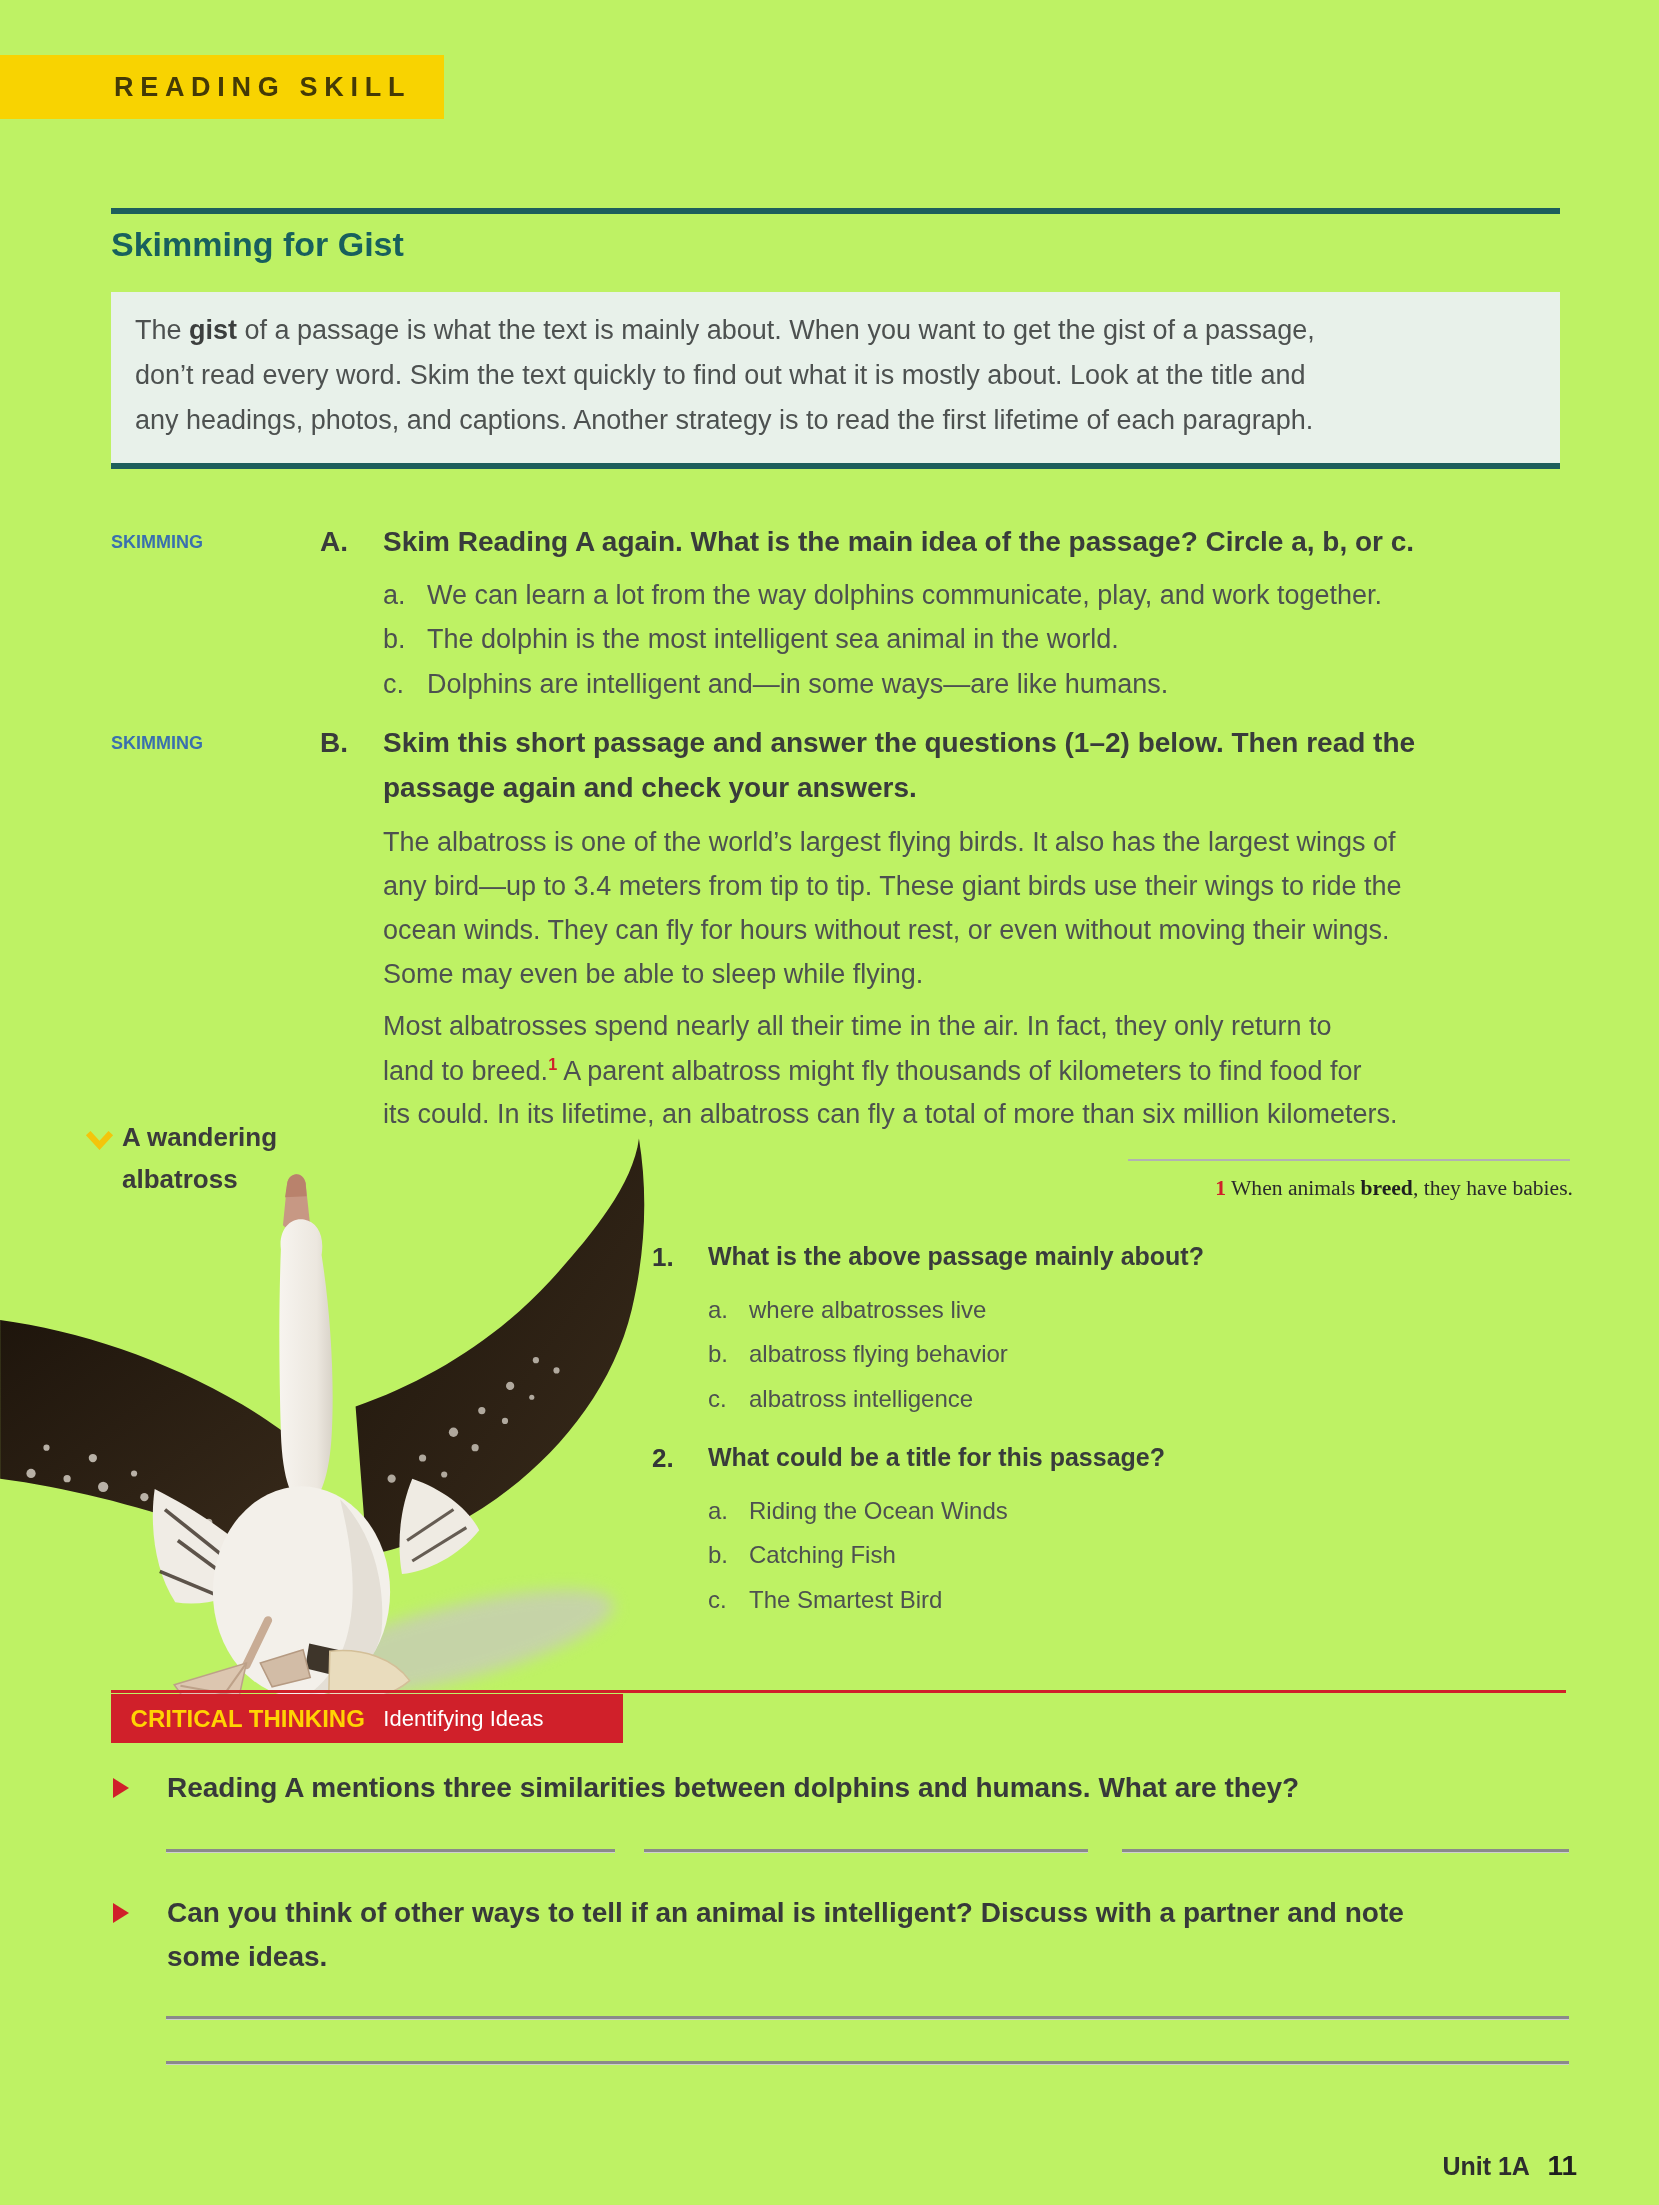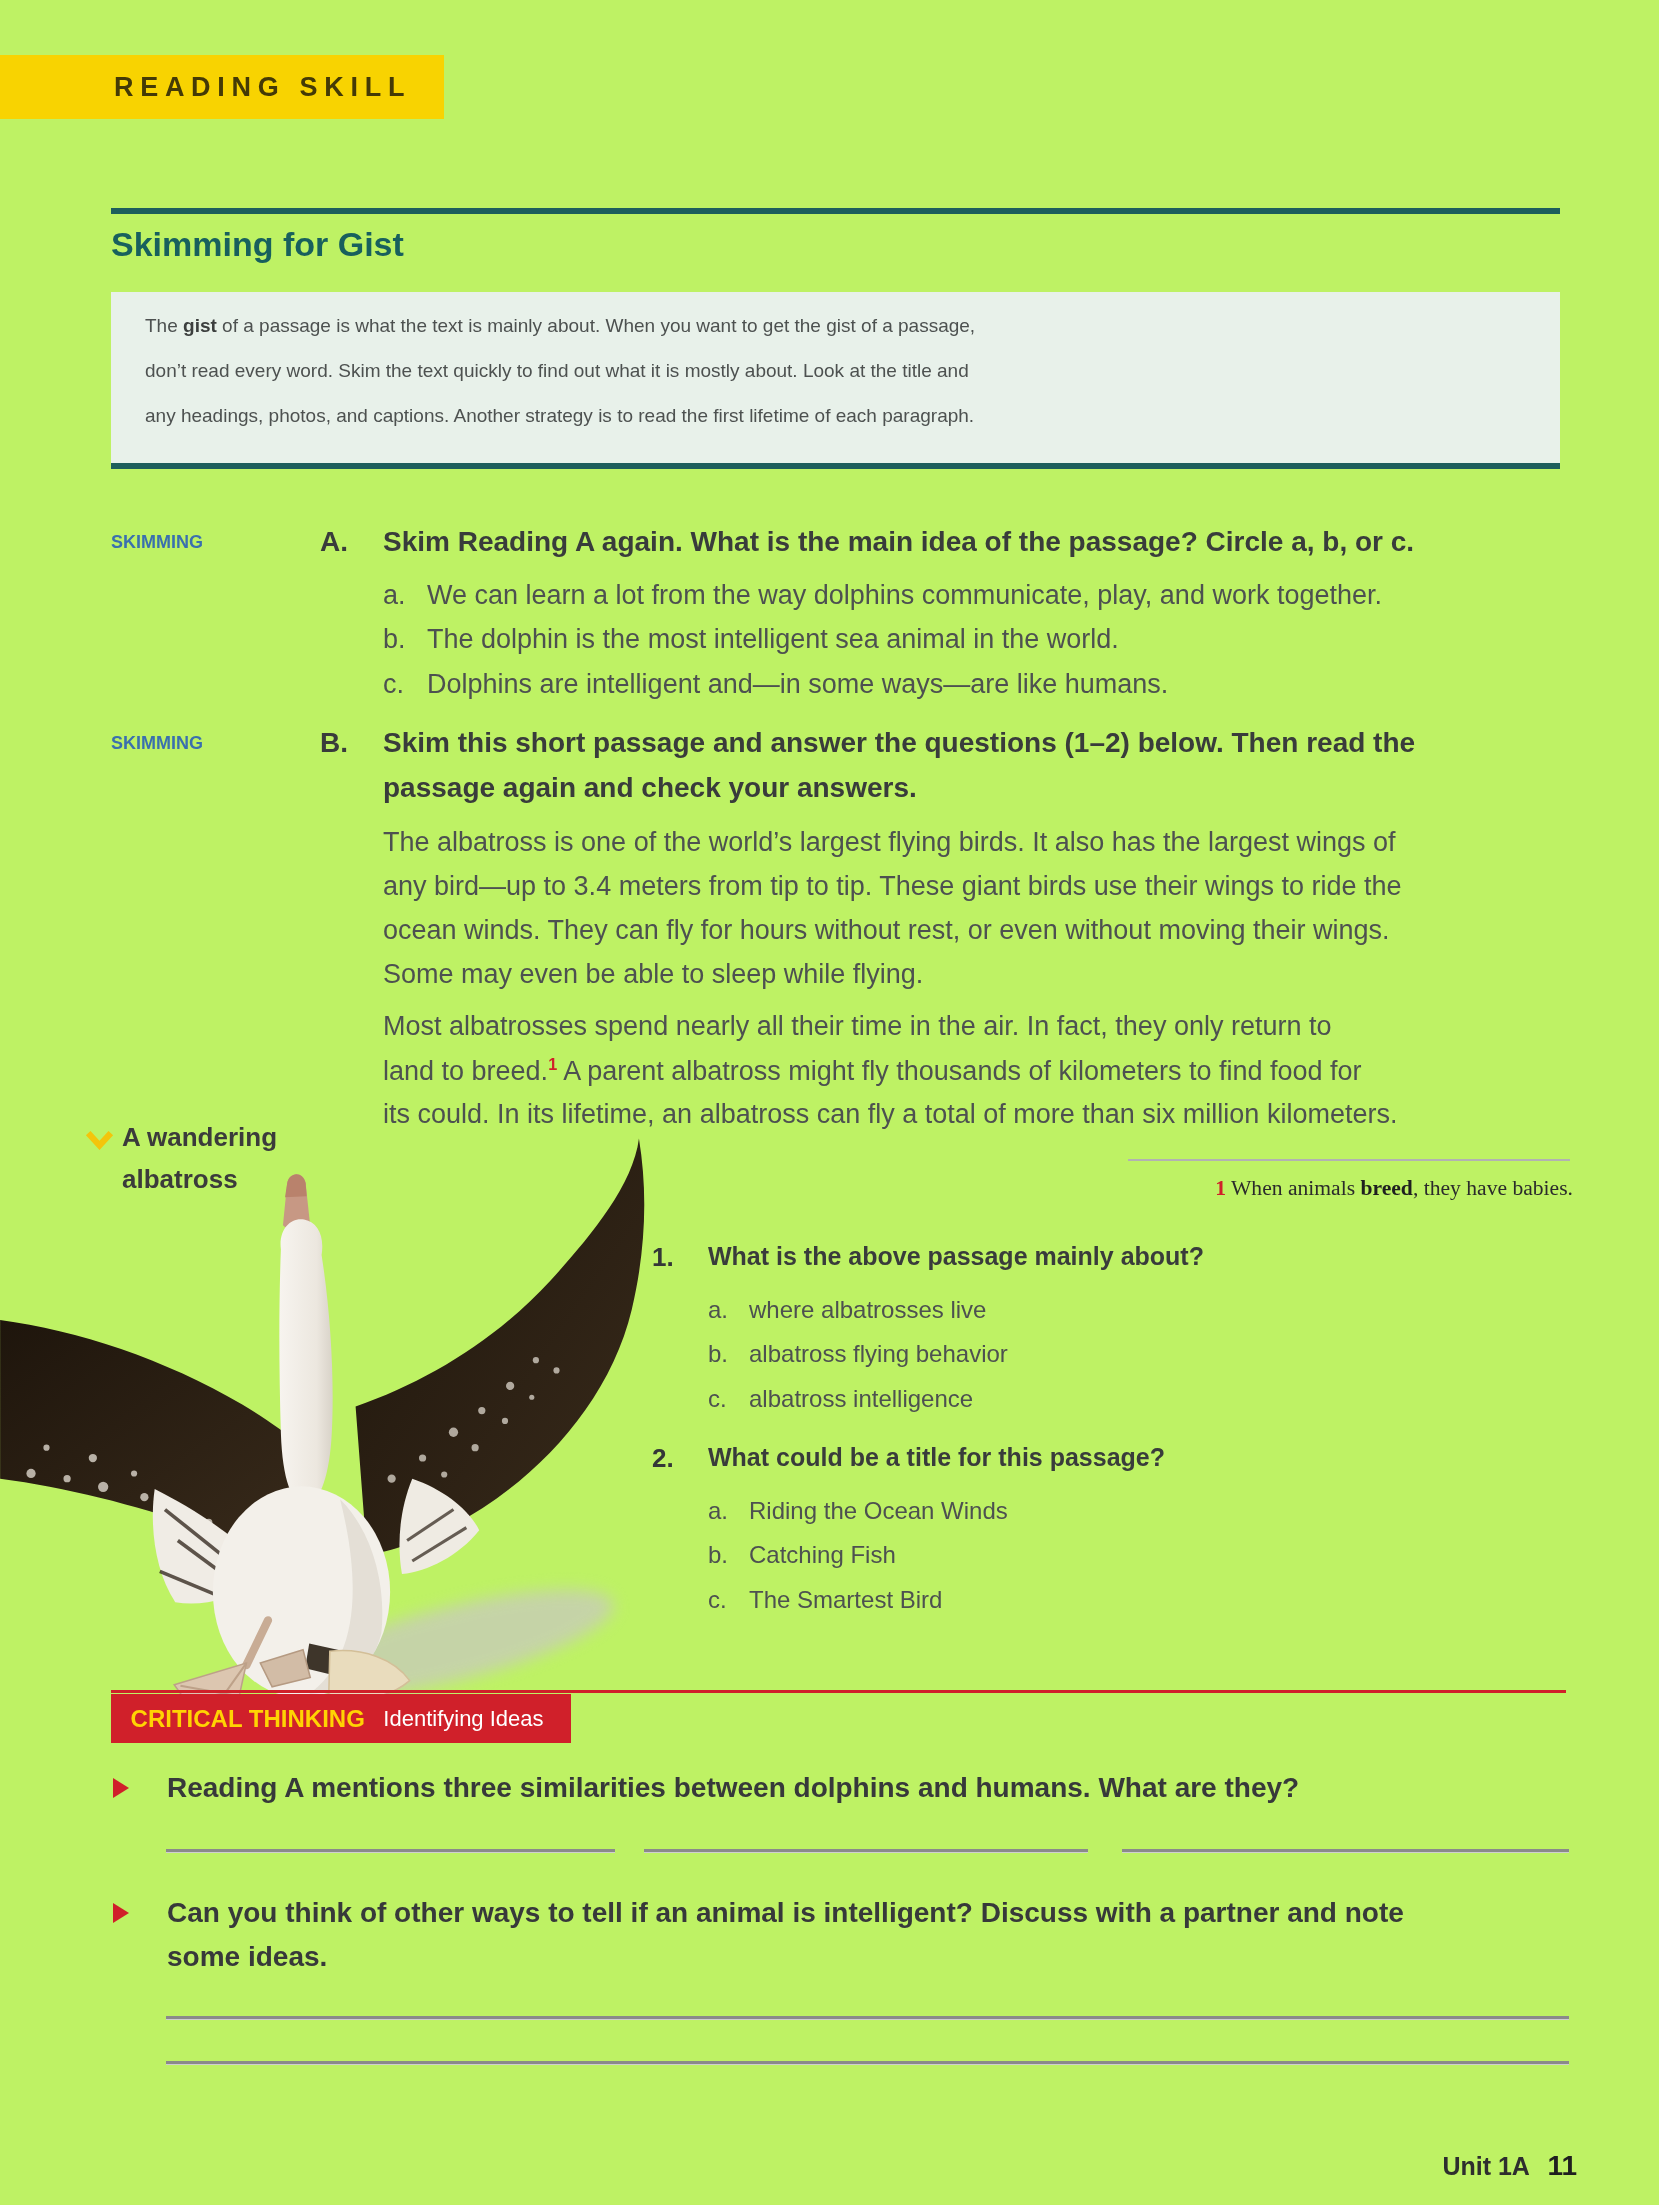--- a/index.html
+++ b/index.html
@@ -6,21 +6,21 @@
   body{font-family:"Liberation Sans","DejaVu Sans",sans-serif;}
   .page{position:relative;width:1660px;height:2205px;background:#bef264;overflow:hidden;}
   .abs{position:absolute;}
   
   .band{left:0;top:55px;width:444px;height:64px;background:#f8d301;display:flex;align-items:center;}
   .band-text{margin-left:114px;font-size:27px;font-weight:bold;letter-spacing:6.7px;color:#443a06;}
   
   .rule-teal{left:111px;width:1449px;height:6.2px;background:#1d5e5c;}
   .title{left:111px;top:225px;font-size:34px;font-weight:bold;color:#18605d;margin:0;}
   .greenbox{left:111px;top:292px;width:1449px;height:171px;background:#e8f1ea;}
-  .gline{position:absolute;left:34px;font-size:19px;color:#4d5150;white-space:nowrap;}
+  .gline{position:absolute;left:24px;font-size:27px;color:#4d5150;white-space:nowrap;}
   .gline b{color:#3c3f3e;}
   
   .side-label{left:111px;font-size:18px;font-weight:bold;color:#3a70ae;}
   
   .ex-row{font-size:28px;font-weight:bold;color:#393c3b;white-space:nowrap;}
   .ex-letter{display:inline-block;width:63px;}
   .opt-row{font-size:27px;color:#4d5150;white-space:nowrap;}
   .opt-letter{display:inline-block;width:44px;}
   .passage-line{left:383px;font-size:27px;color:#4d5150;white-space:nowrap;}
   .sup-red{color:#d0202a;font-size:60%;vertical-align:super;font-weight:bold;}
@@ -30,21 +30,21 @@
   .footnote{left:1030px;top:1176px;width:543px;text-align:right;font-family:"Liberation Serif","DejaVu Serif",serif;font-size:21.6px;color:#2b2b2b;white-space:nowrap;}
   .footnote .fn-num{color:#d0202a;font-weight:bold;}
   .footnote b{color:#1f1f1f;}
   
   .q-number{font-size:26px;font-weight:bold;color:#343737;}
   .q-prompt{font-size:25px;font-weight:bold;color:#393c3b;white-space:nowrap;}
   .q-opt{font-size:24px;color:#4d5150;white-space:nowrap;}
   .q-opt-letter{display:inline-block;width:41px;}
   
   .ct-rule{left:111px;top:1690px;width:1455px;height:2.6px;background:#d0202a;}
-  .ct-box{left:111px;top:1694px;width:460px;height:49px;background:#d0202a;display:flex;align-items:center;}
+  .ct-box{left:111px;top:1694px;width:512px;height:49px;background:#d0202a;display:flex;align-items:center;}
   .ct-head{margin-left:19.6px;font-size:24px;font-weight:bold;color:#ffd303;white-space:nowrap;}
   .ct-sub{margin-left:18.5px;font-size:22px;color:#ffffff;white-space:nowrap;}
   .tri{width:0;height:0;border-top:10.8px solid transparent;border-bottom:10.8px solid transparent;border-left:16.5px solid #d0202a;}
   .ct-bullet-text{left:167px;font-size:28px;font-weight:bold;color:#37393a;white-space:nowrap;}
   .ans-line{height:2.6px;background:#8a8a8a;border-bottom:1px solid #cfcfcf;}
   
   .footer{right:83px;top:2150px;display:flex;align-items:baseline;gap:17.5px;}
   .footer-unit{font-size:25px;font-weight:bold;color:#2e2e2e;white-space:nowrap;}
   .footer-page{font-size:28px;font-weight:bold;color:#1f1f1f;}
 </style>

